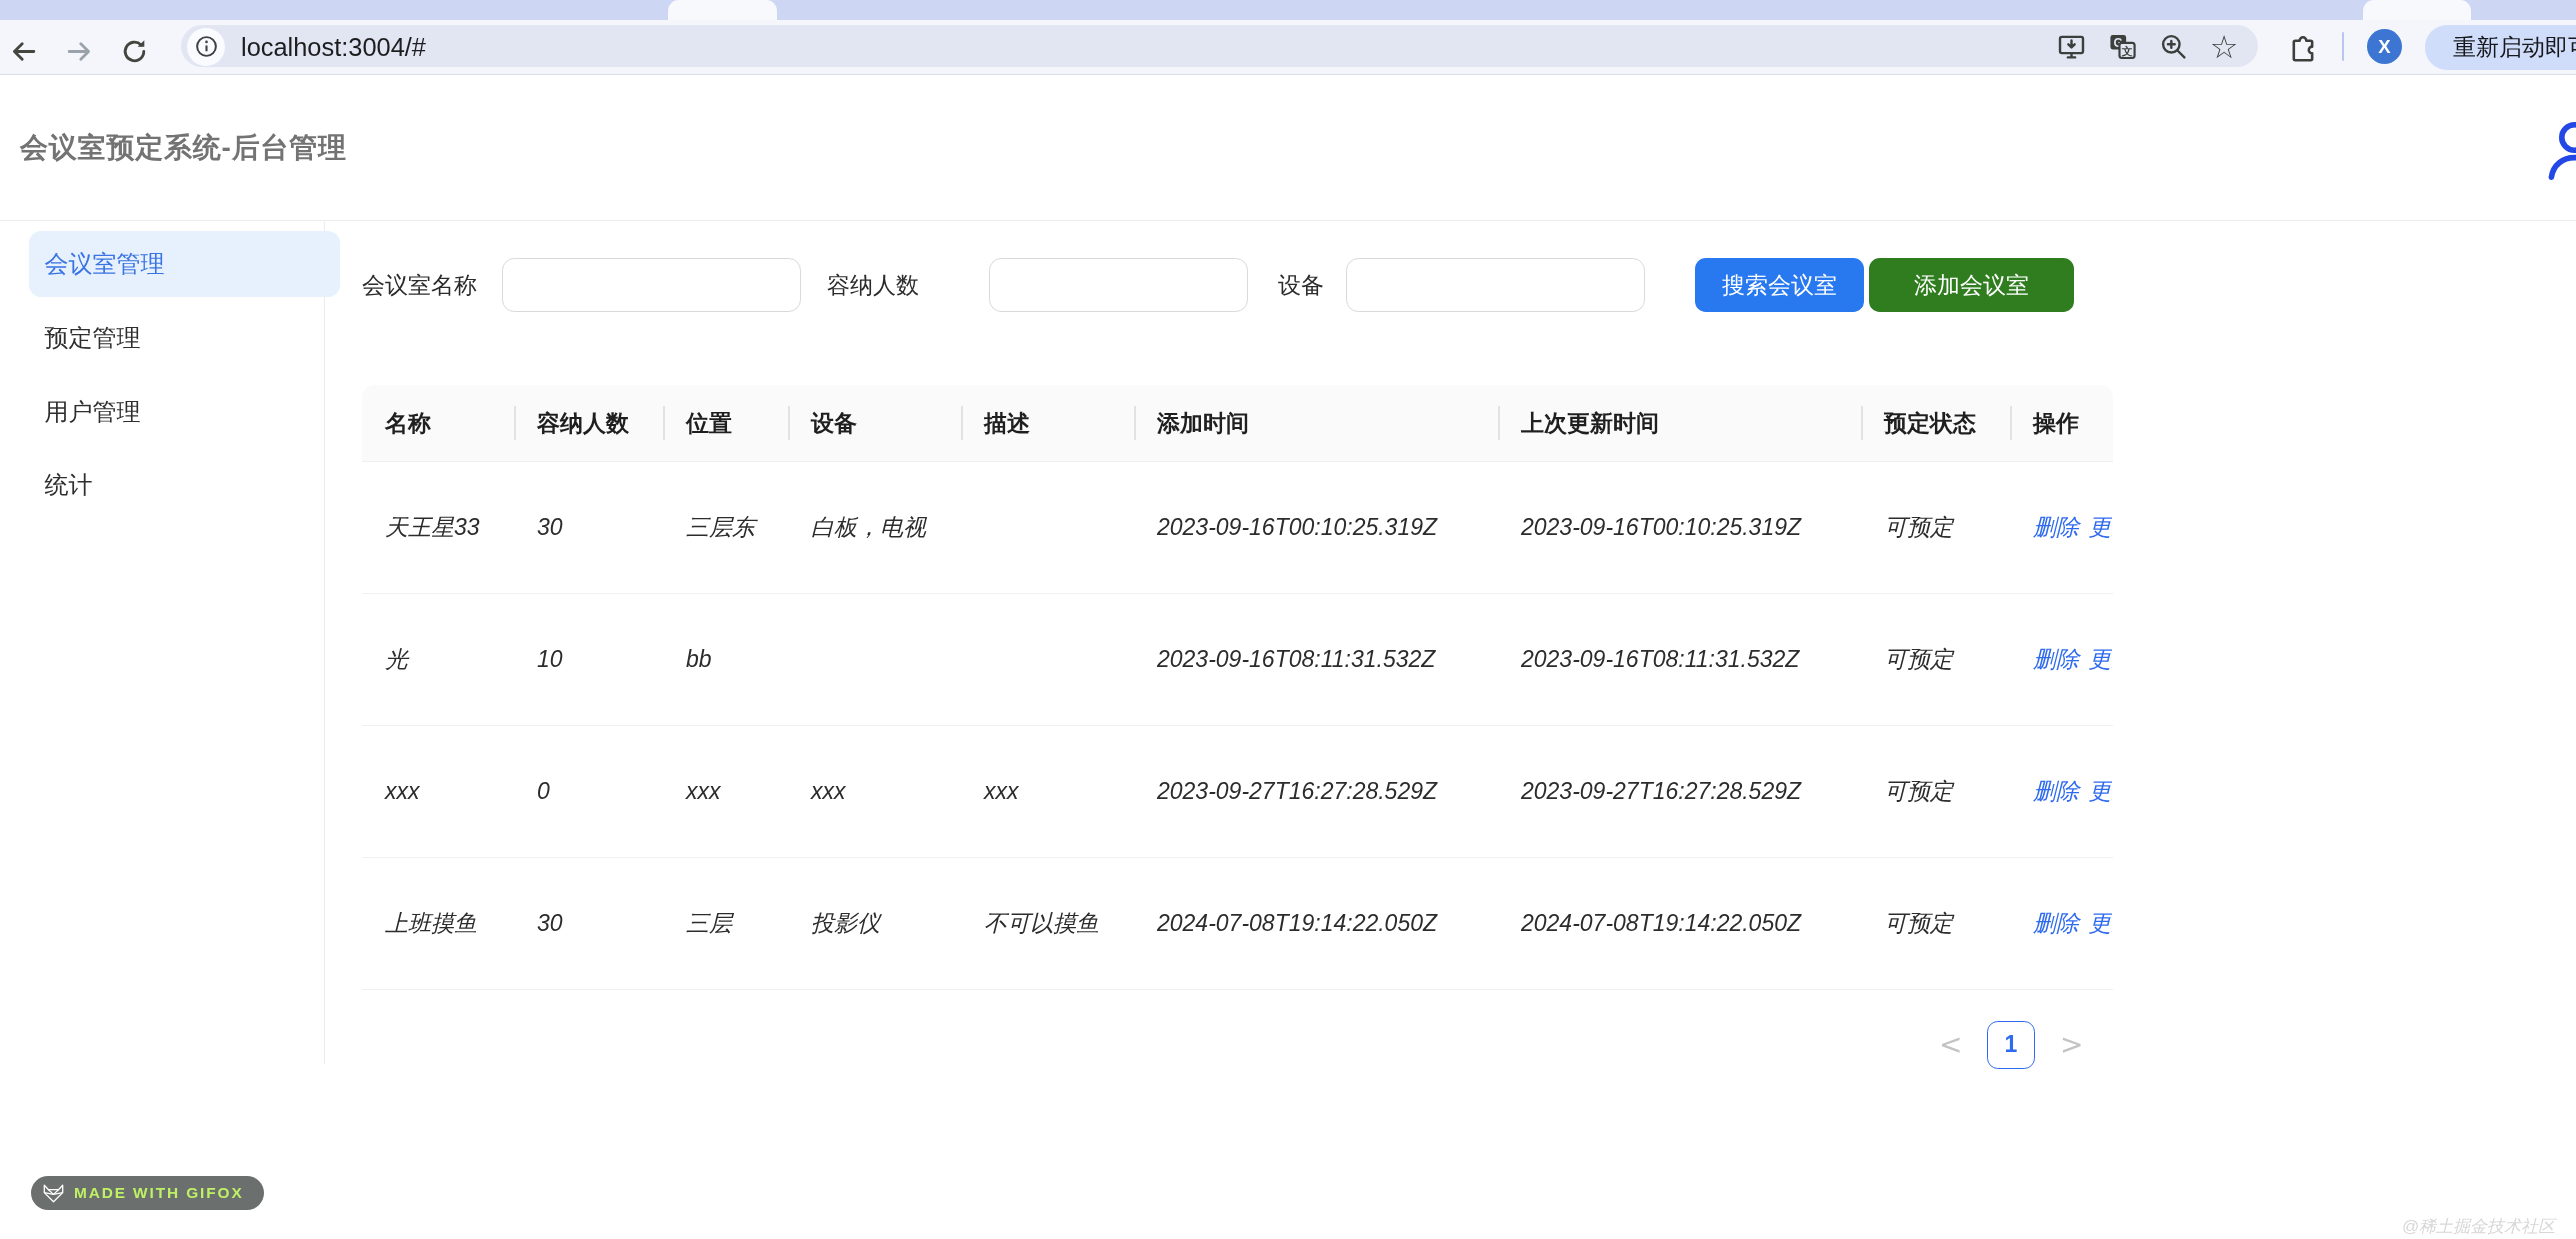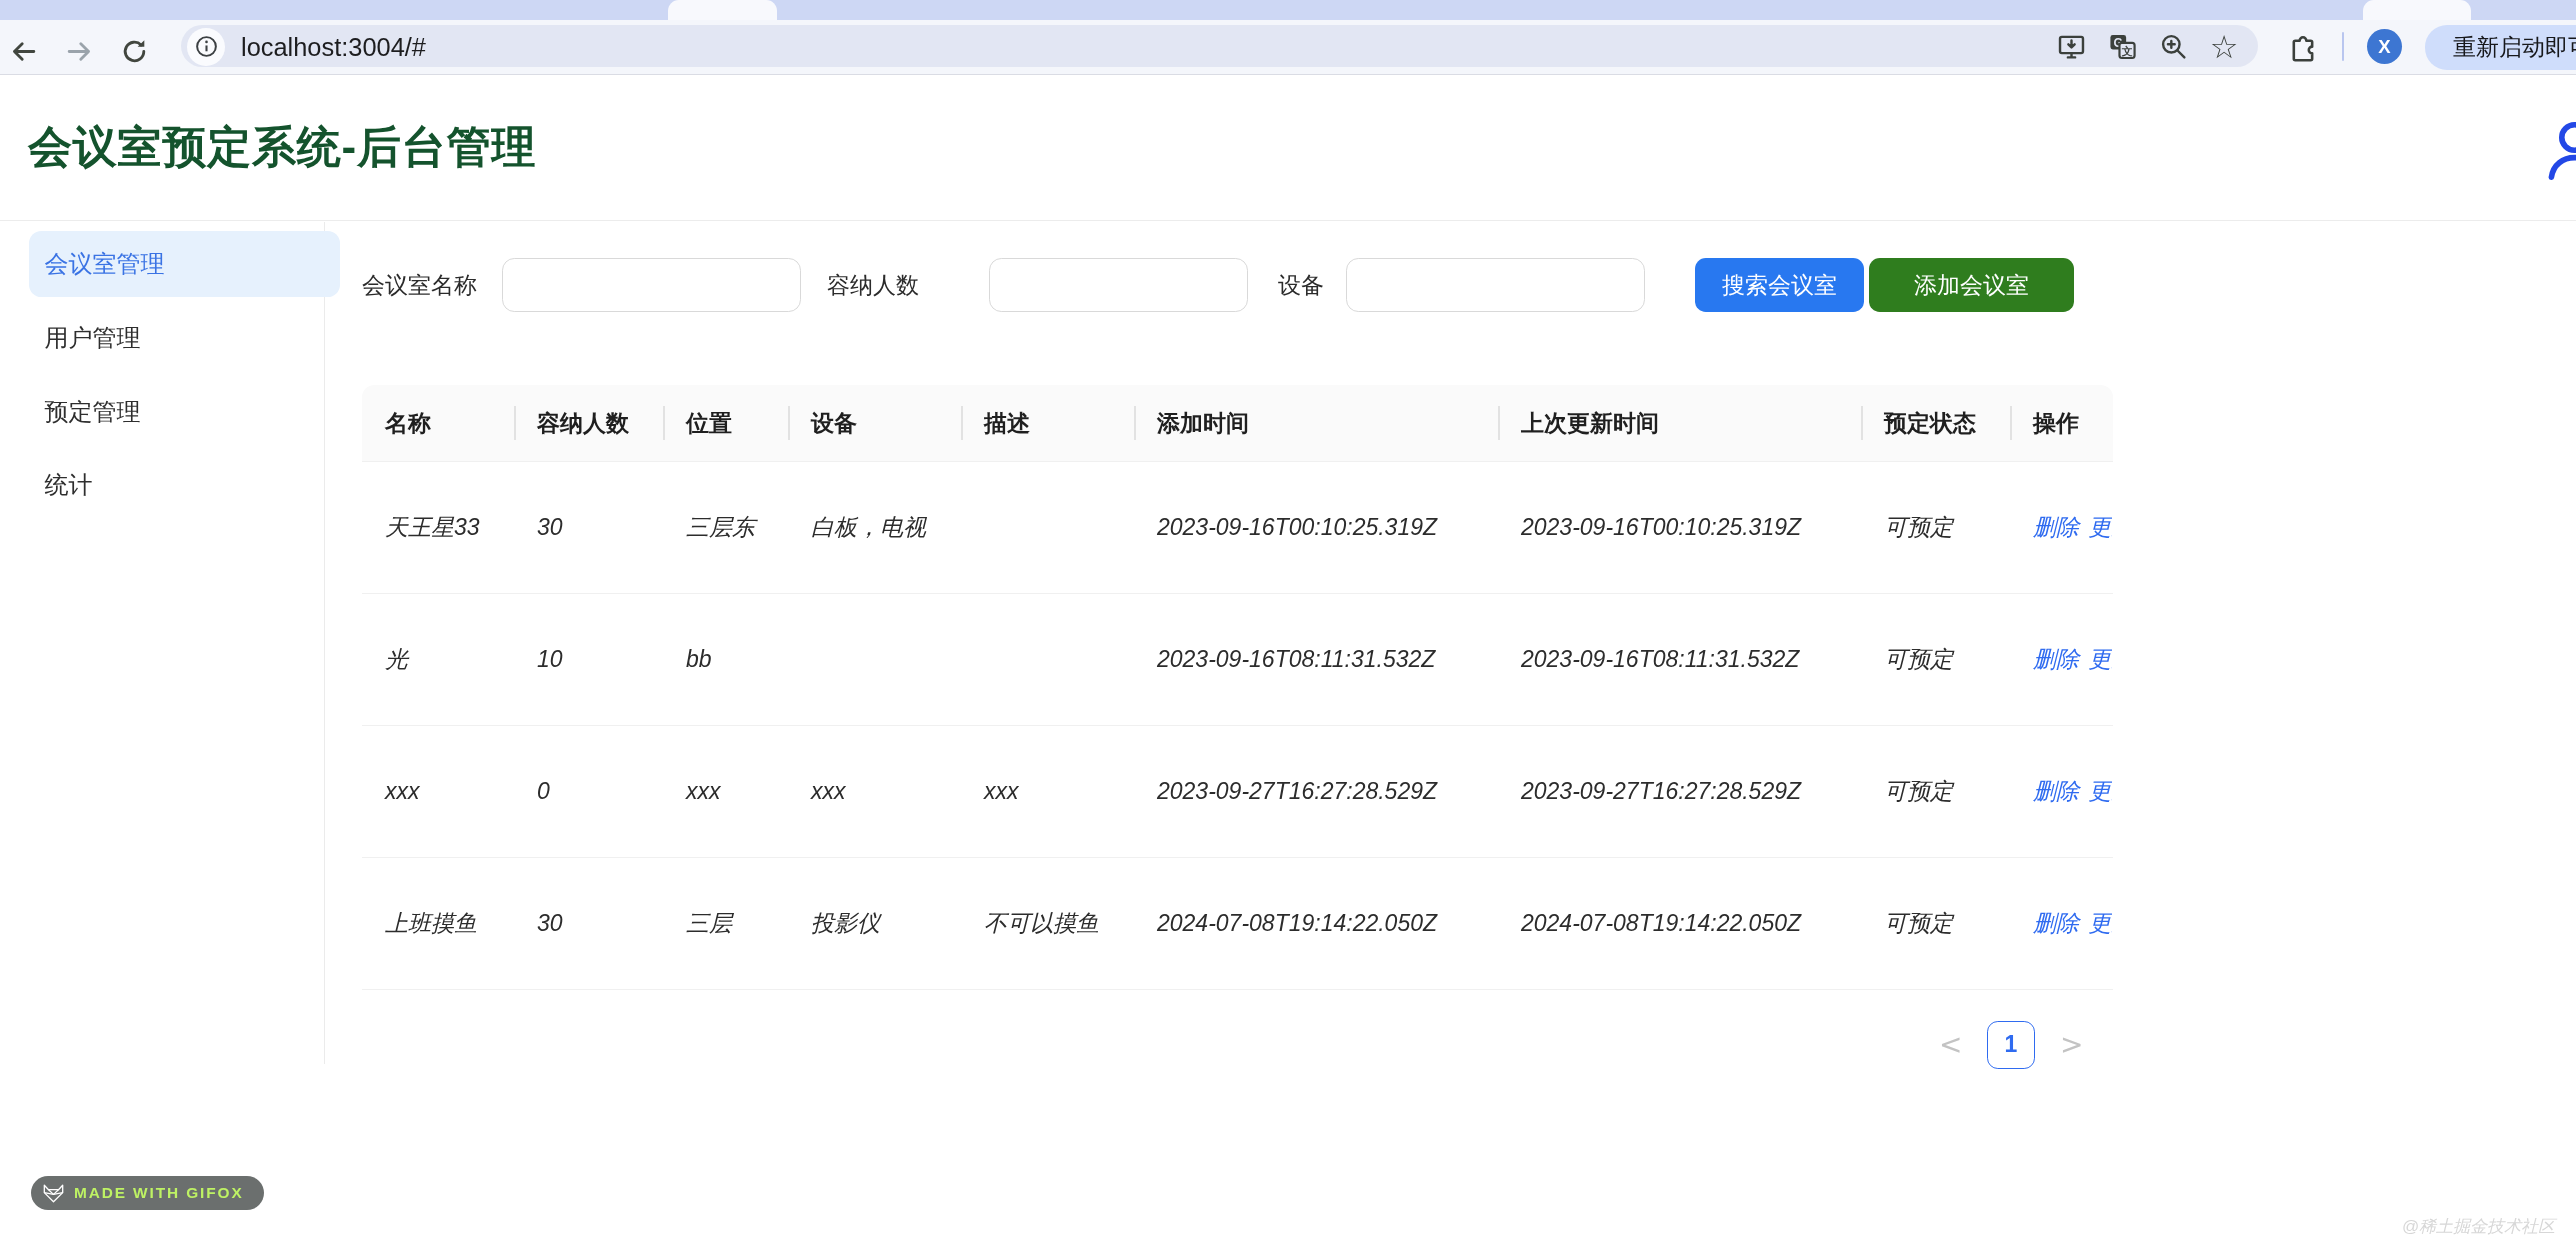--- a/index.html
+++ b/index.html
@@ -27,21 +27,21 @@
   .ext-icon { position:absolute; left:2286px; top:13px; width:34px; height:34px; display:flex; align-items:center; justify-content:center; }
   .ext-icon svg { width:31px; height:31px; }
   .tb-sep { position:absolute; left:2342px; top:12.3px; width:2.3px; height:29px; background:#b9c6ef; border-radius:1.5px; }
   .avatar { position:absolute; left:2367px; top:9.2px; width:35px; height:35px; border-radius:50%; background:#3d76d2; color:#fff;
             display:flex; align-items:center; justify-content:center; font-size:18.5px; font-weight:700; }
   .restart-pill { position:absolute; left:2425px; top:5.4px; width:200px; height:45px; border-radius:22px; background:#cfddfb;
                   line-height:45px; padding-left:28px; font-size:23px; color:#17181b; white-space:nowrap; }
   
   .page-header { position:absolute; left:0; top:75px; width:2576px; height:146px; background:#fff; border-bottom:1.5px solid #ececec;
                  display:flex; align-items:center; }
-  .page-title { margin-left:28px; font-size:44px; font-weight:700; color:#14532d; letter-spacing:0.8px; }
+  .page-title { margin-left:20px; font-size:28px; font-weight:700; color:#737373; letter-spacing:0.8px; }
   .person-icon { position:absolute; left:2539px; top:115px; width:71px; height:71px; }
   
   .sidebar { position:absolute; left:0; top:222px; width:325px; height:842px; border-right:1.5px solid #ebebeb; padding-top:9.2px;padding-left:22px; }
   .side-item { width:311px; height:66px; margin:0 0 7.7px 7px; border-radius:12.3px; display:flex; align-items:center;
                padding-left:15.4px; font-size:24px; color:#2e2e2e; cursor:pointer; }
   .side-item.selected { background:#e6f1fd; color:#3a73e4; }
   
   .sfield { position:absolute; top:258px; height:54px; }
   .slabel { line-height:54px; font-size:23px; color:#2b2b2b; white-space:nowrap; }
   .sinput { border:1.5px solid #d9d9d9; border-radius:12.3px; background:#fff; height:54px; font-size:23px; padding:0 15.4px;
@@ -152,24 +152,24 @@
 <svg class="person-icon" viewBox="0 0 24 24" fill="none" stroke="#2348e6" stroke-width="1.9" stroke-linecap="round">
   <circle cx="12" cy="7.6" r="4.3"></circle>
   <path d="M4.2 21c.6-4.2 3.9-6.6 7.8-6.6s7.2 2.4 7.8 6.6"></path>
 </svg>
 
 <div class="sidebar">
   <div class="side-item selected">
     <span>会议室管理</span>
   </div>
   <div class="side-item">
+    <span>预定管理</span>
+  </div>
+  <div class="side-item">
     <span>用户管理</span>
-  </div>
-  <div class="side-item">
-    <span>预定管理</span>
   </div>
   <div class="side-item">
     <span>统计</span>
   </div>
 </div>
 
 <div class="sfield slabel" style="left:362px">会议室名称</div>
 <input class="sfield sinput" style="left: 502px; width: 299px;" value="">
 <div class="sfield slabel" style="left:827px">容纳人数</div>
 <input class="sfield sinput" style="left: 989px; width: 259px;" value="">

